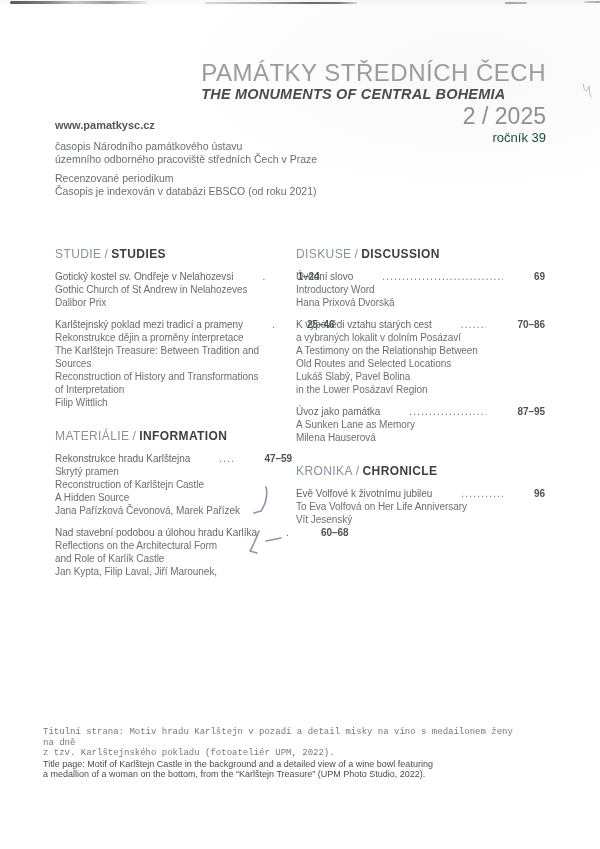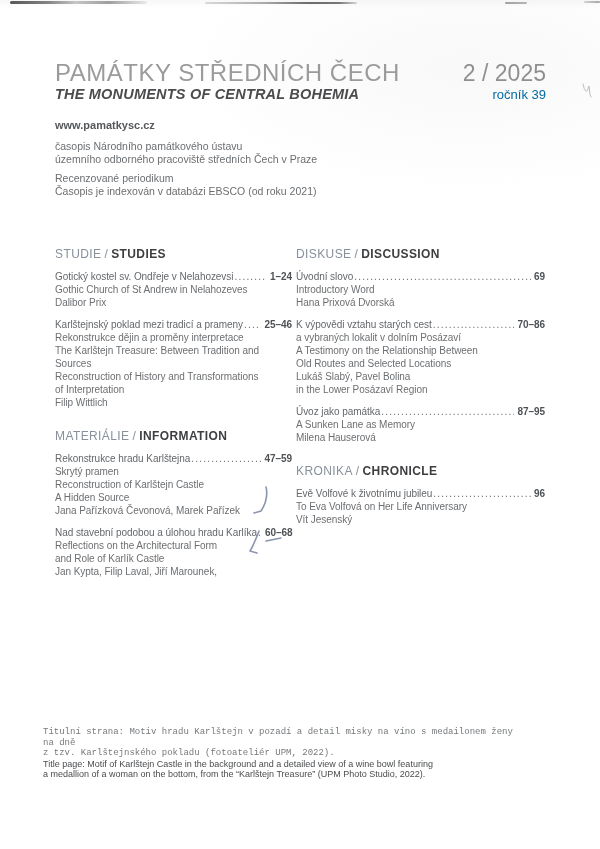--- a/index.html
+++ b/index.html
@@ -24,52 +24,52 @@
   .streak-2 { left: 205px; top: 1.5px; width: 152px; height: 2.5px; opacity: .85;
     background: linear-gradient(90deg, #d4d4d4 0%, #9d9d9d 38%, #535353 68%, #606060 88%, #cfcfcf 100%); }
   .streak-3 { left: 505px; top: 2px; width: 22px; height: 2px; opacity: .7;
     background: linear-gradient(90deg, #7a7a7a, #9a9a9a); }
   .streak-4 { right: 0px; top: 1px; width: 16px; height: 2px; opacity: .6;
     background: linear-gradient(90deg, #bbbbbb, #6f6f6f); }
 
   
   .masthead {
     position: absolute; left: 55px; right: 54px; top: 60px;
-    display: flex; justify-content: space-between; align-items: flex-end;
+    display: flex; justify-content: space-between; align-items: flex-end; flex-direction: column;
   }
   .journal-title-cs {
     font-size: 24px; font-weight: 400; letter-spacing: 0.5px;
     color: #9b9b9b; line-height: 26px; white-space: nowrap;
   }
   .journal-title-en {
     font-size: 14.5px; font-weight: 700; letter-spacing: 0.2px;
     color: #4c4c4e; line-height: 17px; white-space: nowrap; font-style: italic;
   }
   .issue-block { text-align: right; }
   .issue-number { font-size: 23px; font-weight: 400; color: #8f8f91; line-height: 26px; white-space: nowrap; }
-  .issue-volume { font-size: 13px; font-weight: 400; color: #0369a1; line-height: 16px; margin-top: 1px; }
+  .issue-volume { font-size: 13px; font-weight: 400; color: #14532d; line-height: 16px; margin-top: 1px; }
 
   .pub-block { position: absolute; left: 55px; top: 118px; }
   .website { font-size: 11px; font-weight: 700; color: #55585b; line-height: 14px; }
   .pub-lines { margin-top: 8px; font-size: 10.5px; line-height: 13px; color: #6b6e71; }
   .review-lines { margin-top: 6px; font-size: 10.5px; line-height: 13px; color: #6b6e71; }
 
   
   .toc { position: absolute; left: 55px; top: 247px; width: 490px; display: flex; }
   .toc-col-left { width: 237px; margin-right: 4px; flex: none; }
   .toc-col-right { width: 249px; flex: none; }
 
   .section + .section { margin-top: 20px; }
   .sec-head { font-size: 12px; letter-spacing: 0.4px; line-height: 14px; margin-bottom: 9px; white-space: nowrap; }
   .sec-cs { color: #87909b; font-weight: 400; text-align: center; }
   .sec-sep { color: #87909b; margin: 0 3px; font-weight: 400; }
   .sec-en { color: #3d3e40; font-weight: 700; }
 
   .entry { margin-bottom: 9px; font-size: 10px; line-height: 13px; letter-spacing: -0.05px; }
-  .toc-line { display: flex; align-items: baseline; white-space: nowrap; }
+  .toc-line { display: flex; align-items: baseline; white-space: nowrap; gap: 28px; }
   .entry-title { color: #64676b; flex: none; }
   .dot-leader { flex: 1 1 4px; min-width: 4px; overflow: hidden; color: #6c6f72; margin: 0 1px; }
   .dot-leader::after {
     content: "........................................................................................................................";
     letter-spacing: 1.2px;
   }
   .entry-pages { color: #4f5255; font-weight: 700; flex: none; padding-left: 2px; }
   .entry-line { color: #6c6f72; }
 
   

